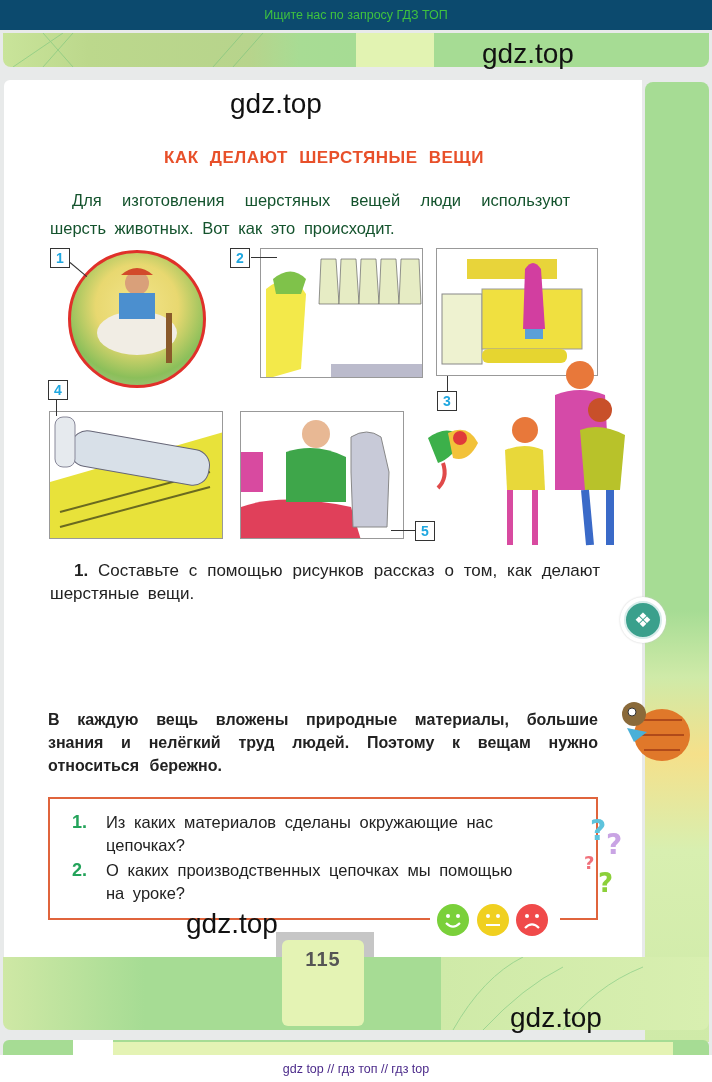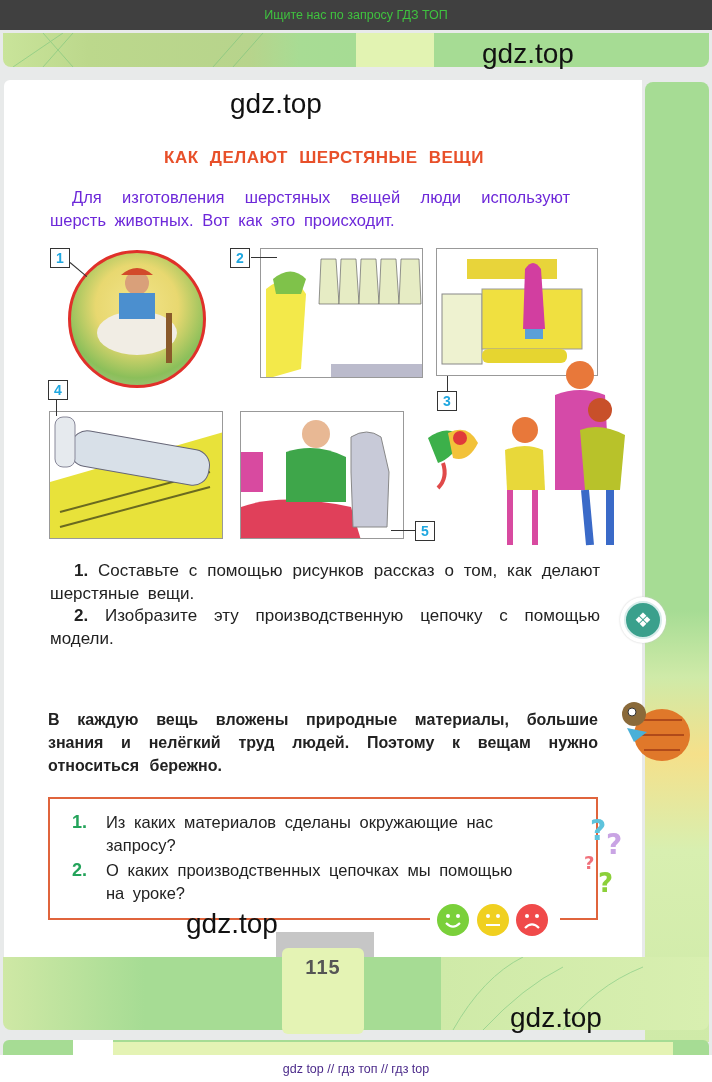--- a/index.html
+++ b/index.html
@@ -1,19 +1,19 @@
 <!DOCTYPE html>
 <html><head>
 <meta charset="utf-8">
 <style>
   * { box-sizing: border-box; margin: 0; padding: 0; }
   html, body { width: 712px; height: 1082px; background: #ffffff; overflow: hidden; }
   body { position: relative; font-family: "Liberation Sans", sans-serif; }
 
-  .top-bar { position: absolute; left: 0; top: 0; width: 712px; height: 30px; background: #404040;
+  .top-bar { position: absolute; left: 0; top: 0; width: 712px; height: 30px; background: #0c4a6e;
     display: flex; align-items: center; justify-content: center; }
   .top-bar span { color: #3fc23f; font-size: 12.5px; font-family: "Liberation Sans", sans-serif; }
 
   .outer { position: absolute; left: 0; top: 30px; width: 712px; height: 1025px; background: #e8eaea; }
 
   .band-top { position: absolute; left: 3px; top: 33px; width: 706px; height: 34px; border-radius: 0 0 8px 8px;
     background: linear-gradient(90deg, #c9e49a 0%, #bcd88c 12%, #b7d48c 35%, #a8dc94 42%, #a6dc94 50%, #e2f3b2 50%, #e2f3b2 61%, #a6dc94 61%, #a6dc94 100%);
     overflow: hidden; }
   .leaf-lines { position: absolute; inset: 0; opacity: .5; }
 
@@ -28,21 +28,21 @@
   .bottom-strip { position: absolute; left: 3px; top: 1040px; width: 706px; height: 20px; background: #a6dc94; border-radius: 6px 6px 0 0; }
   .bottom-strip .inner { position: absolute; left: 110px; top: 2px; width: 560px; height: 18px; background: #e4f3b4; }
   .bottom-strip .white { position: absolute; left: 70px; top: 0; width: 40px; height: 20px; background: #fff; }
 
   .footer { position: absolute; left: 0; top: 1055px; width: 712px; height: 27px; background: #fff;
     display: flex; align-items: center; justify-content: center; }
   .footer span { color: #4b2a8a; font-size: 12.5px; }
 
   .title { position: absolute; left: 0; top: 148px; width: 648px; text-align: center;
     color: #e8502a; font-weight: bold; font-size: 17px; letter-spacing: 0.5px; word-spacing: 6px; }
-  .intro { position: absolute; left: 50px; top: 186px; width: 520px; font-size: 16.5px; color: #6d28d9; line-height: 23px; text-align: justify; text-indent: 22px; word-spacing: 4px; }
+  .intro { position: absolute; left: 50px; top: 186px; width: 520px; font-size: 16.5px; color: #14532d; line-height: 28px; text-align: justify; text-indent: 22px; word-spacing: 4px; }
 
   .label-box { position: absolute; width: 20px; height: 20px; border: 1.5px solid #333; background: #fff;
     color: #1fa7e0; font-weight: bold; font-size: 14px; display: flex; align-items: center; justify-content: center; }
   .pic { position: absolute; overflow: hidden; border: 1px solid #999; }
   .connector { position: absolute; background: #333; }
 
   .tasks { position: absolute; left: 50px; top: 560px; width: 550px; font-size: 17px; color: #222; line-height: 22.5px; }
   .tasks p { text-align: justify; word-spacing: 4px; }
   .tasks p .n { font-weight: bold; }
   .tasks p.first { text-indent: 24px; }
@@ -51,21 +51,21 @@
 
   .qbox { position: absolute; left: 48px; top: 797px; width: 550px; height: 123px; border: 2px solid #e0643c; border-top: 2px solid #e0643c; }
   .qbox .gap { position: absolute; left: 380px; bottom: -3px; width: 130px; height: 6px; background: #fff; }
   .q { position: absolute; left: 22px; font-size: 16.5px; color: #222; line-height: 22.5px; width: 460px; }
   .q .n { position: absolute; left: 0; color: #23a35a; font-weight: bold; font-size: 18px; }
   .q .t { display: block; padding-left: 34px; word-spacing: 4px; }
 
   .smiley { position: absolute; width: 34px; height: 34px; border-radius: 50%; }
   .page-num-tab { position: absolute; left: 276px; top: 932px; width: 98px; height: 25px; background: #c6c6c6; }
   .page-num { position: absolute; left: 282px; top: 940px; width: 82px; height: 86px; background: #e4f3b4; border-radius: 6px;
-    text-align: center; font-weight: bold; font-size: 20px; color: #555; padding-top: 8px; letter-spacing: 1px; margin-top: 8px; }
+    text-align: center; font-weight: bold; font-size: 20px; color: #555; padding-top: 8px; letter-spacing: 1px; }
 
   .puzzle-btn { position: absolute; left: 620px; top: 597px; width: 46px; height: 46px; border-radius: 50%; background: #fff;
     display: flex; align-items: center; justify-content: center; box-shadow: 0 0 2px #ccc; }
   .puzzle-btn .c { width: 38px; height: 38px; border-radius: 50%; background: #3aa08c; border: 2px solid #d7ecea; display: flex; align-items: center; justify-content: center; color: #fff; font-size: 20px; }
 
   .qmark { position: absolute; font-weight: bold; font-family: "DejaVu Sans", sans-serif; }
 </style>
 </head>
 <body>
 
@@ -173,33 +173,29 @@
   <circle cx="40" cy="80" r="13" fill="#e8783a"></circle>
   <path d="M20 100 Q40 92 58 100 L60 140 L22 140 Z" fill="#e8d83a"></path>
   <path d="M25 140 L25 195 M50 140 L50 195" stroke="#d84aa0" stroke-width="6"></path>
 </svg>
 
 <div class="tasks">
   <p class="first">
     <span class="n">1.</span>
     <span>Составьте с помощью рисунков рассказ о том, как делают шерстяные вещи.</span>
   </p>
-  <p class="first">
-    <span class="n">2.</span>
-    <span>Изобразите эту производственную цепочку с помощью модели.</span>
-  </p>
 </div>
 
 <p class="bold-block">В каждую вещь вложены природные материалы, большие знания и нелёгкий труд людей. Поэтому к вещам нужно относиться бережно.</p>
 
 <div class="qbox">
   <div class="gap"></div>
   <div class="q" style="top:12px;">
     <span class="n">1.</span>
-    <span class="t">Из каких материалов сделаны окружающие нас запросу?</span>
+    <span class="t">Из каких материалов сделаны окружающие нас цепочках?</span>
   </div>
   <div class="q" style="top:60px;">
     <span class="n">2.</span>
     <span class="t">О каких производственных цепочках мы помощью на уроке?</span>
   </div>
 </div>
 
 <div class="qmark" style="left:590px; top:814px; color:#5ec3dc; font-size:28px;">?</div>
 <div class="qmark" style="left:606px; top:828px; color:#c9a4e4; font-size:28px;">?</div>
 <div class="qmark" style="left:584px; top:852px; color:#f0707a; font-size:18px;">?</div>

